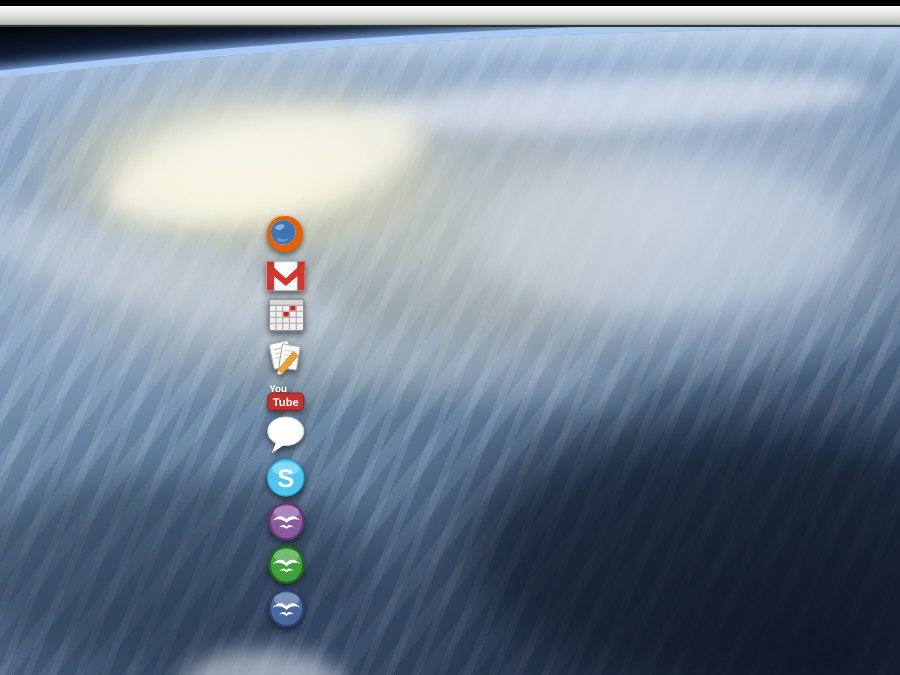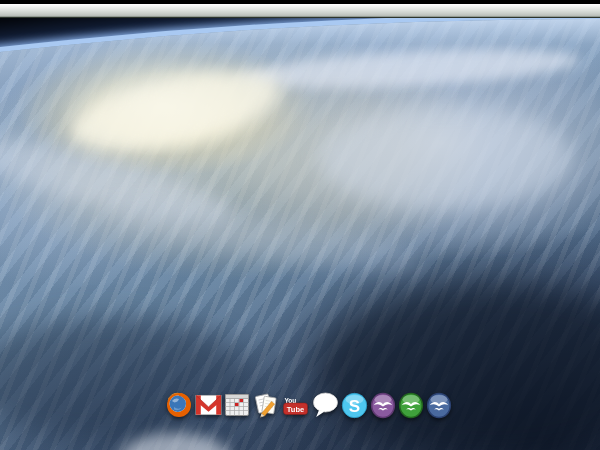--- a/index.html
+++ b/index.html
@@ -37,21 +37,21 @@
   .b1{left:240px;top:34px;width:340px;height:34px;background:rgba(233,239,249,.6);filter:blur(6px);transform:rotate(-3deg);}
   .b2{left:68px;top:60px;width:215px;height:66px;background:rgba(250,247,233,.8);filter:blur(8px);transform:rotate(-12deg);}
   .b3{left:318px;top:88px;width:255px;height:104px;background:rgba(210,219,233,.5);filter:blur(10px);}
   .b4{left:-50px;top:138px;width:285px;height:46px;background:rgba(222,230,242,.38);filter:blur(9px);transform:rotate(14deg);}
   .b5{left:100px;top:198px;width:325px;height:42px;background:rgba(205,216,232,.28);filter:blur(10px);transform:rotate(9deg);}
   .b6{left:315px;top:265px;width:350px;height:175px;background:rgba(13,21,37,.55);filter:blur(16px);}
   .b7{left:-35px;top:298px;width:285px;height:125px;background:rgba(28,42,64,.4);filter:blur(14px);}
   .b8{left:120px;top:415px;width:110px;height:50px;background:rgba(236,241,248,.55);filter:blur(7px);}
 
   
-  .dock{position:absolute;left:165px;bottom:31px;display:flex;align-items:center;gap:2px;}
+  .dock{position:absolute;left:176px;bottom:31px;display:flex;align-items:flex-end;gap:2px;flex-direction:column;}
   .dock-item{display:flex;align-items:center;justify-content:center;cursor:pointer;}
   .dock-item svg{filter:drop-shadow(0 2px 2px rgba(0,0,0,.55));display:block;}
   svg text{font-family:"Liberation Sans",sans-serif;}
 </style>
 </head>
 <body>
 
 <div class="screen">
 
   <div class="wallpaper">

